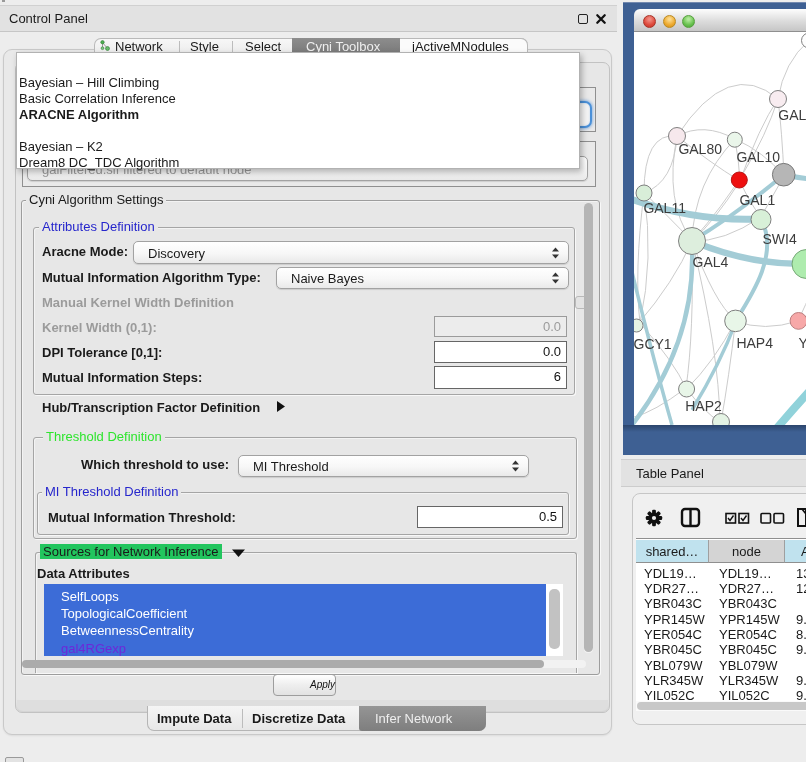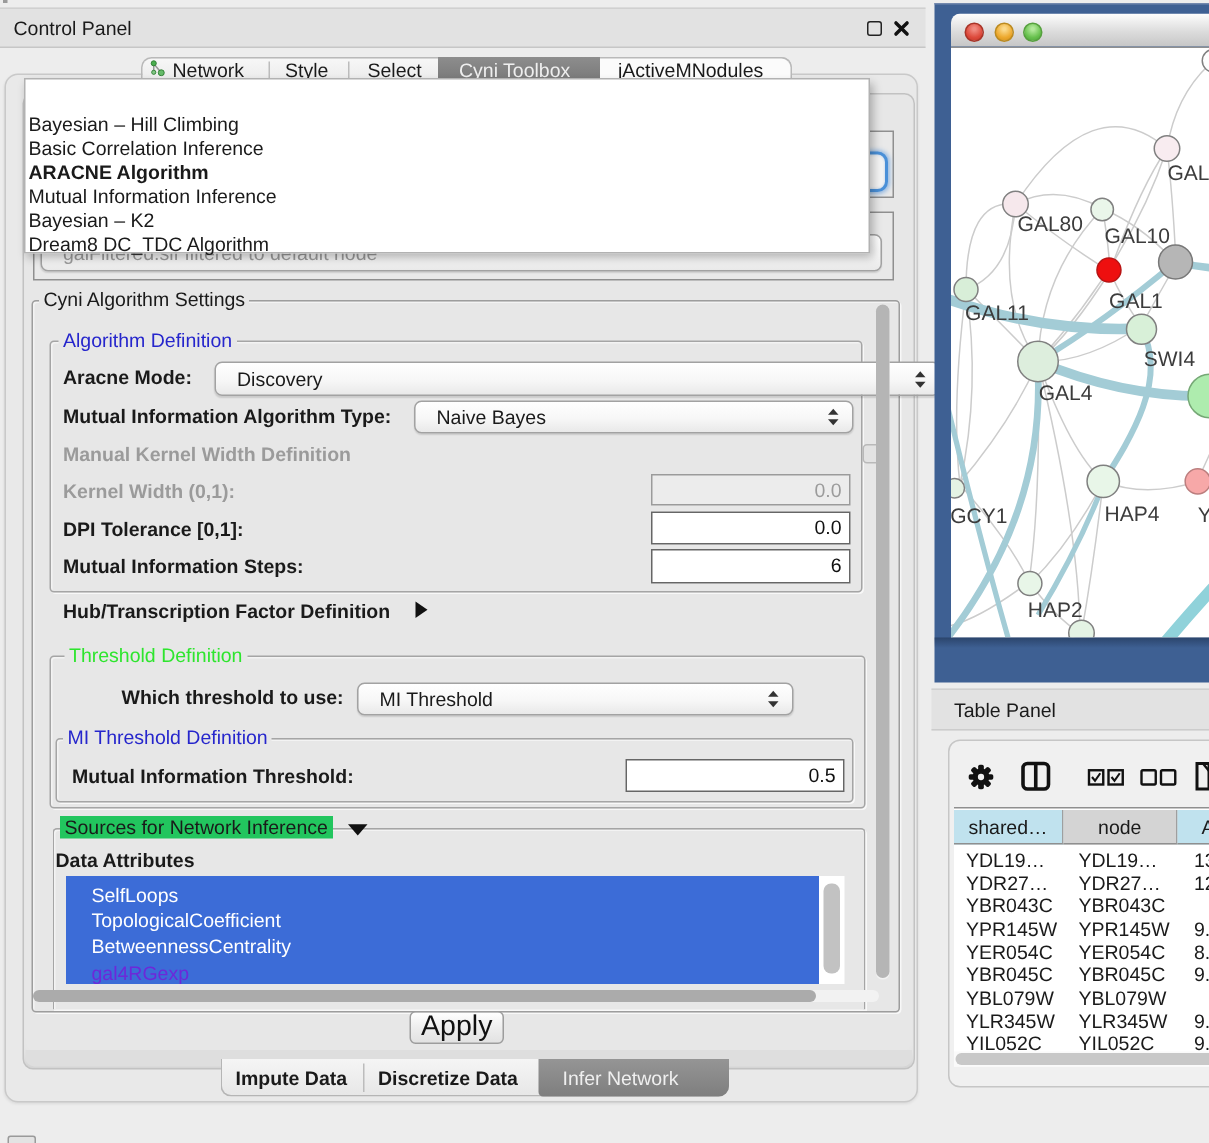--- a/index.html
+++ b/index.html
@@ -59,33 +59,32 @@
 <div class="abs" style="left:30px;top:101px;width:558px;height:23px;border:2px solid #4a90d8;border-radius:7px;background:#f4f4f4;box-shadow:0 0 3px 1px rgba(80,145,220,.55), inset 0 0 2px rgba(80,145,220,.4);"></div>
 <div class="abs" style="left:22px;top:141px;width:572px;height:44px;border:1px solid #8f8f8f;background:#e9e9e9;"></div>
 <div class="combo" style="left:27px;top:156px;width:559px;height:23px;">
   <span class="ctext" style="color:#9a9a9a;">galFiltered.sif  filtered  to  default  node</span>
 </div>
 
 <div class="abs" id="popup" style="left:16px;top:52px;width:564px;height:117px;background:#fff;border:1px solid #b2b2b2;box-shadow:2px 3px 6px rgba(0,0,0,.28);box-sizing:border-box;">
   <div class="lbl" style="left:2px;top:22px;">Bayesian – Hill Climbing</div>
   <div class="lbl" style="left:2px;top:38px;">Basic Correlation Inference</div>
   <div class="lbl b" style="left:2px;top:54px;">ARACNE Algorithm</div>
-  <div class="lbl" style="left:2px;top:70px;">Mutual Information Inference</div>
   <div class="lbl" style="left:2px;top:86px;">Bayesian – K2</div>
   <div class="lbl" style="left:2px;top:102px;">Dream8 DC_TDC Algorithm</div>
 </div>
 
 <div class="group" style="left:21px;top:200px;width:577px;height:473px;border-color:#9d9d9d;"></div>
 <div class="gtitle lbl" style="left:26px;top:192px;background:#e7e7e7;">Cyni Algorithm Settings</div>
 
 <div class="group" style="left:33px;top:227px;width:540px;height:166px;"></div>
-<div class="gtitle lbl" style="left:39px;top:219px;background:#e7e7e7;color:#2626cc;">Algorithm Definition</div>
+<div class="gtitle lbl" style="left:39px;top:219px;background:#e7e7e7;color:#2626cc;">Attributes Definition</div>
 
 <div class="lbl b" style="left:42px;top:244px;">Aracne Mode:</div>
-<div class="combo" style="left:143px;top:241px;width:434px;height:21px;padding-left:48px;">
+<div class="combo" style="left:133px;top:241px;width:434px;height:21px;">
   <span class="ctext">Discovery</span>
   <svg class="spin" width="9" height="12" viewBox="0 0 9 12">
       <path d="M4.5 0.5 L8 4.5 L1 4.5 Z" fill="#333"></path>
       <path d="M4.5 11.5 L8 7.5 L1 7.5 Z" fill="#333"></path>
     </svg>
 </div>
 
 <div class="lbl b" style="left:42px;top:270px;">Mutual Information Algorithm Type:</div>
 <div class="combo" style="left:276px;top:267px;width:291px;height:20px;">
   <span class="ctext">Naive Bayes</span>
@@ -143,21 +142,21 @@
 <div class="lbl" style="left:61px;top:623px;color:#fff;">BetweennessCentrality</div>
 <div class="lbl" style="left:61px;top:641px;color:#6d28d9;">gal4RGexp</div>
 <div class="abs" style="left:549px;top:589px;width:11px;height:60px;background:#c2c2c2;border-radius:5px;"></div>
 
 <div class="abs" style="left:584px;top:203px;width:9px;height:450px;background:#f2f2f2;border-radius:4px;"></div>
 <div class="abs" style="left:584px;top:203px;width:9px;height:449px;background:#b5b5b5;border-radius:4.5px;"></div>
 <div class="abs" style="left:22px;top:660px;width:564px;height:8px;background:#f2f2f2;border-radius:4px;"></div>
 <div class="abs" style="left:22px;top:660px;width:522px;height:8px;background:#ababab;border-radius:4px;"></div>
 
 <div class="abs" style="left:273px;top:674px;width:63px;height:22px;border:1px solid #9d9d9d;border-radius:4px;background:linear-gradient(#ffffff,#eeeeee 50%,#e2e2e2);box-sizing:border-box;">
-  <div style="text-align:center;font-size:19px;line-height:20px;color:#111;">Apply</div>
+  <div style="text-align:right;font-size:10px;line-height:20px;color:#111;font-style:italic;">Apply</div>
 </div>
 
 <div class="abs" style="left:17px;top:700px;width:591px;height:11px;background:#dedede;border-radius:0 0 6px 6px;"></div>
 
 <div class="abs" style="left:147px;top:706px;width:339px;height:25px;background:linear-gradient(#f5f5f5,#e7e7e7);border:1px solid #b5b5b5;border-top:none;border-radius:0 0 7px 7px;box-sizing:border-box;"></div>
 <div class="abs" style="left:242px;top:709px;width:1px;height:19px;background:#bcbcbc;"></div>
 <div class="abs" style="left:359px;top:706px;width:127px;height:25px;background:linear-gradient(#959595,#7e7e7e);border-radius:0 0 7px 3px;"></div>
 <div class="lbl b" style="left:157px;top:711px;">Impute Data</div>
 <div class="lbl b" style="left:252px;top:711px;">Discretize Data</div>
 <div class="lbl" style="left:375px;top:711px;color:#efefef;">Infer Network</div>

